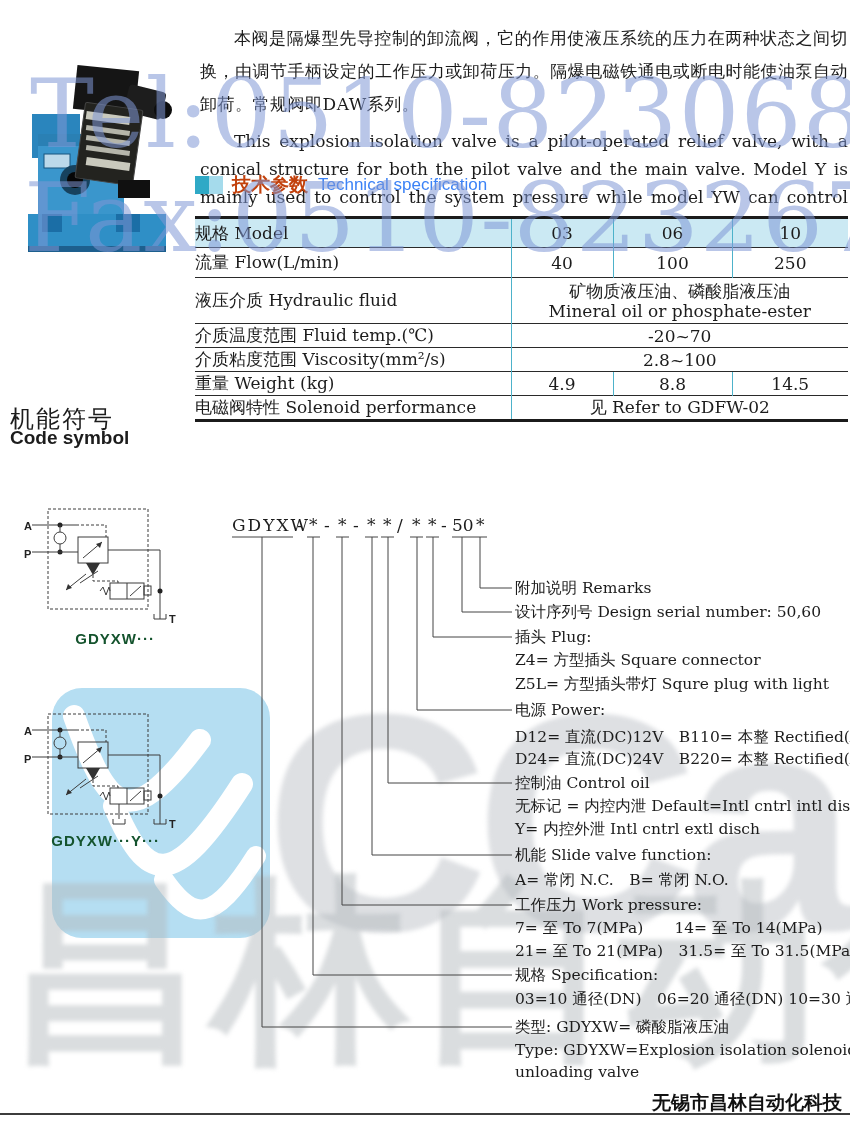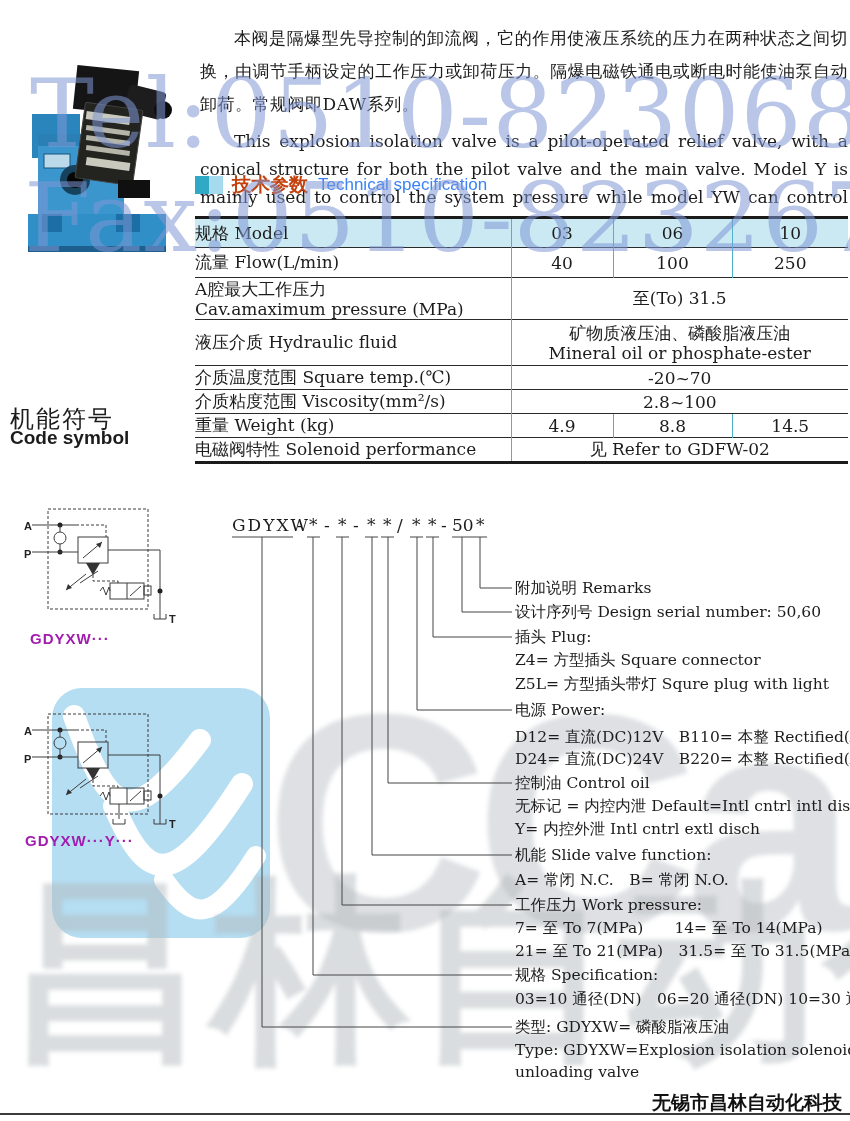--- a/index.html
+++ b/index.html
@@ -38,21 +38,21 @@
   .two-line div{line-height:20px;}
   
   .cs-zh{z-index:1;left:10px;top:403px;font-size:24px;letter-spacing:2px;}
   .cs-en{z-index:1;left:10px;top:427px;font-family:"Liberation Sans",sans-serif;font-weight:bold;font-size:19px;}
   .circ{z-index:1;}
   .circ line,.circ rect,.circ path,.circ polyline,.circ circle{stroke:#3d3d3d;fill:none;stroke-width:1;}
   .circ text{fill:#222;stroke:none;font-family:"Liberation Sans",sans-serif;font-weight:bold;font-size:11px;}
   .circ .fil{fill:#333;stroke:none;}
   .circ .dot{fill:#222;stroke:none;}
   .caption{z-index:1;font-family:"Liberation Sans",sans-serif;font-weight:bold;font-size:15px;
-           color:#a21caf;text-align:left;letter-spacing:1px;}
+           color:#14532d;text-align:right;letter-spacing:1px;}
   
   .desig-svg{z-index:1;left:0;top:515px;}
   .desig-svg line,.desig-svg polyline{stroke:#444;stroke-width:1;fill:none;}
   .desig-svg text{fill:#1c1c1c;font-family:"DejaVu Serif",serif;font-size:17px;}
   .dline{z-index:1;left:515px;height:22px;line-height:22px;font-size:15.5px;white-space:nowrap;}
   
   .footer{z-index:1;right:8px;top:1090px;font-family:"Liberation Sans",sans-serif;
           font-weight:bold;font-size:19px;color:#111;}
   .bottom-rule{z-index:1;left:0;top:1113px;width:850px;height:2px;background:#3c3c3c;}
   .swoosh path{stroke:#ffffff;fill:none;stroke-linecap:round;}
@@ -120,36 +120,29 @@
       <td class="val">03</td>
       <td class="val">06</td>
       <td class="val">10</td>
     </tr>
     <tr style="height:30px">
       <td class="lbl">流量 Flow(L/min)</td>
       <td class="val">40</td>
       <td class="val">100</td>
       <td class="val">250</td>
     </tr>
-    <tr style="height:42px">
-      <td class="lbl two-line">
-        <div>A腔最大工作压力</div>
-        <div>Cav.amaximum pressure (MPa)</div>
-      </td>
-      <td class="val" colspan="3">至(To) 31.5</td>
-    </tr>
     <tr style="height:46px">
       <td class="lbl">液压介质 Hydraulic fluid</td>
       <td class="val two-line" colspan="3">
         <div>矿物质液压油、磷酸脂液压油</div>
         <div>Mineral oil or phosphate-ester</div>
       </td>
     </tr>
     <tr style="height:24px">
-      <td class="lbl">介质温度范围 Square temp.(℃)</td>
+      <td class="lbl">介质温度范围 Fluid temp.(℃)</td>
       <td class="val" colspan="3">-20~70</td>
     </tr>
     <tr style="height:24px">
       <td class="lbl">介质粘度范围 Viscosity(mm²/s)</td>
       <td class="val" colspan="3">2.8~100</td>
     </tr>
     <tr style="height:24px">
       <td class="lbl">重量 Weight (kg)</td>
       <td class="val">4.9</td>
       <td class="val">8.8</td>

